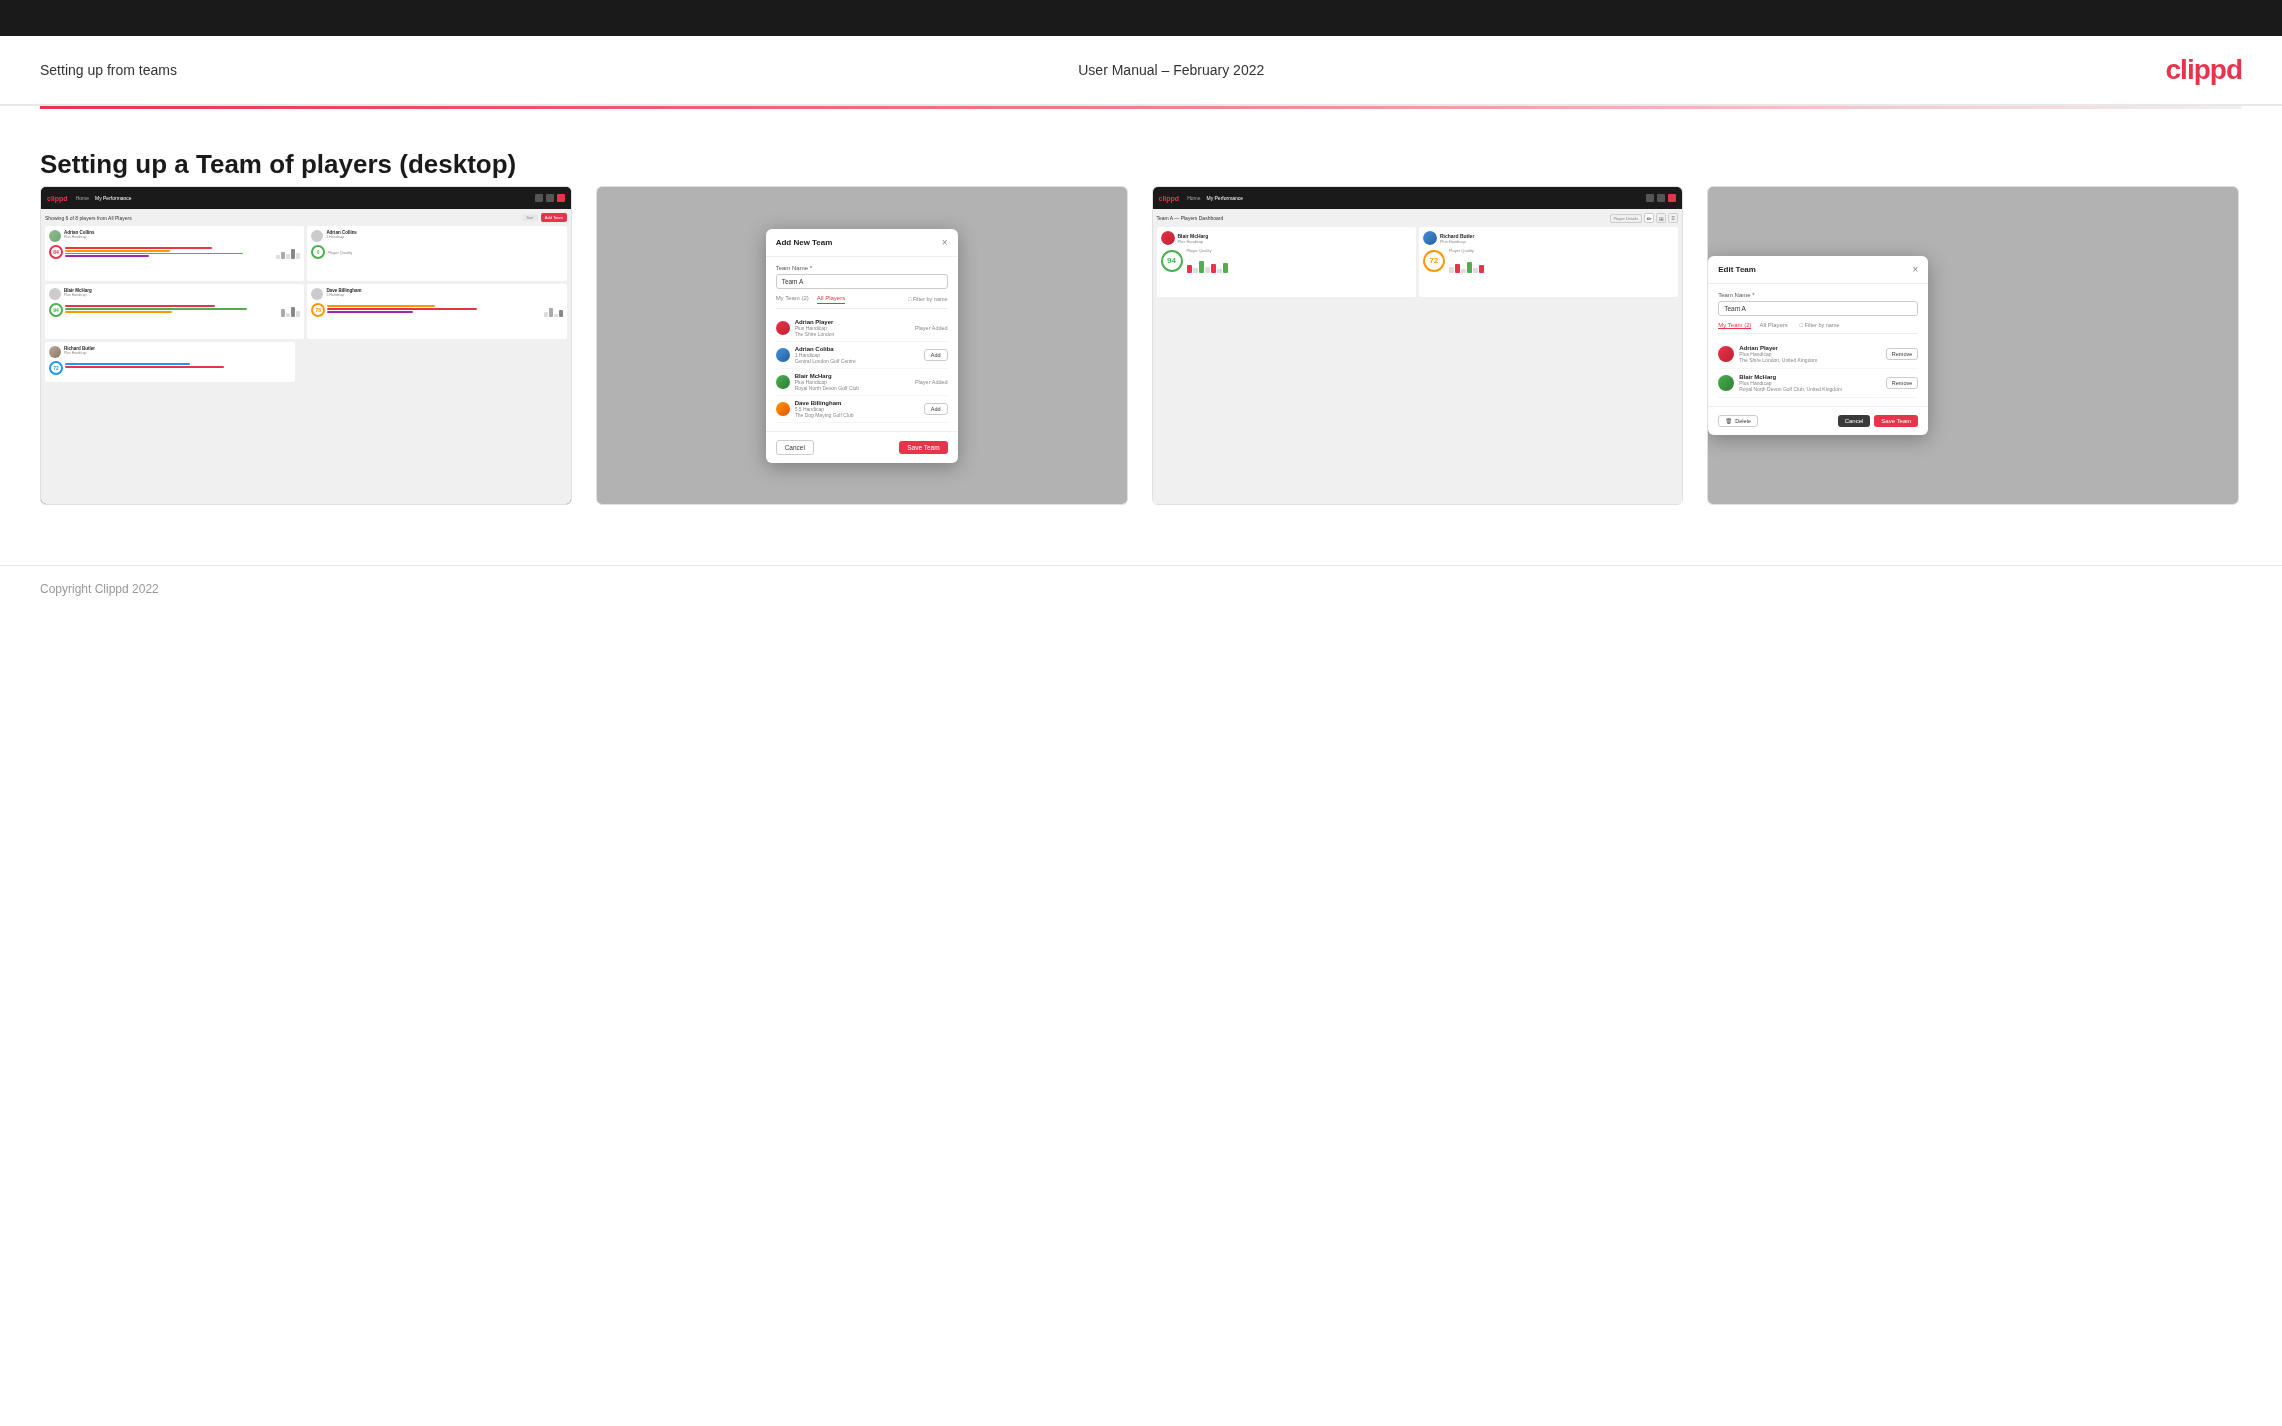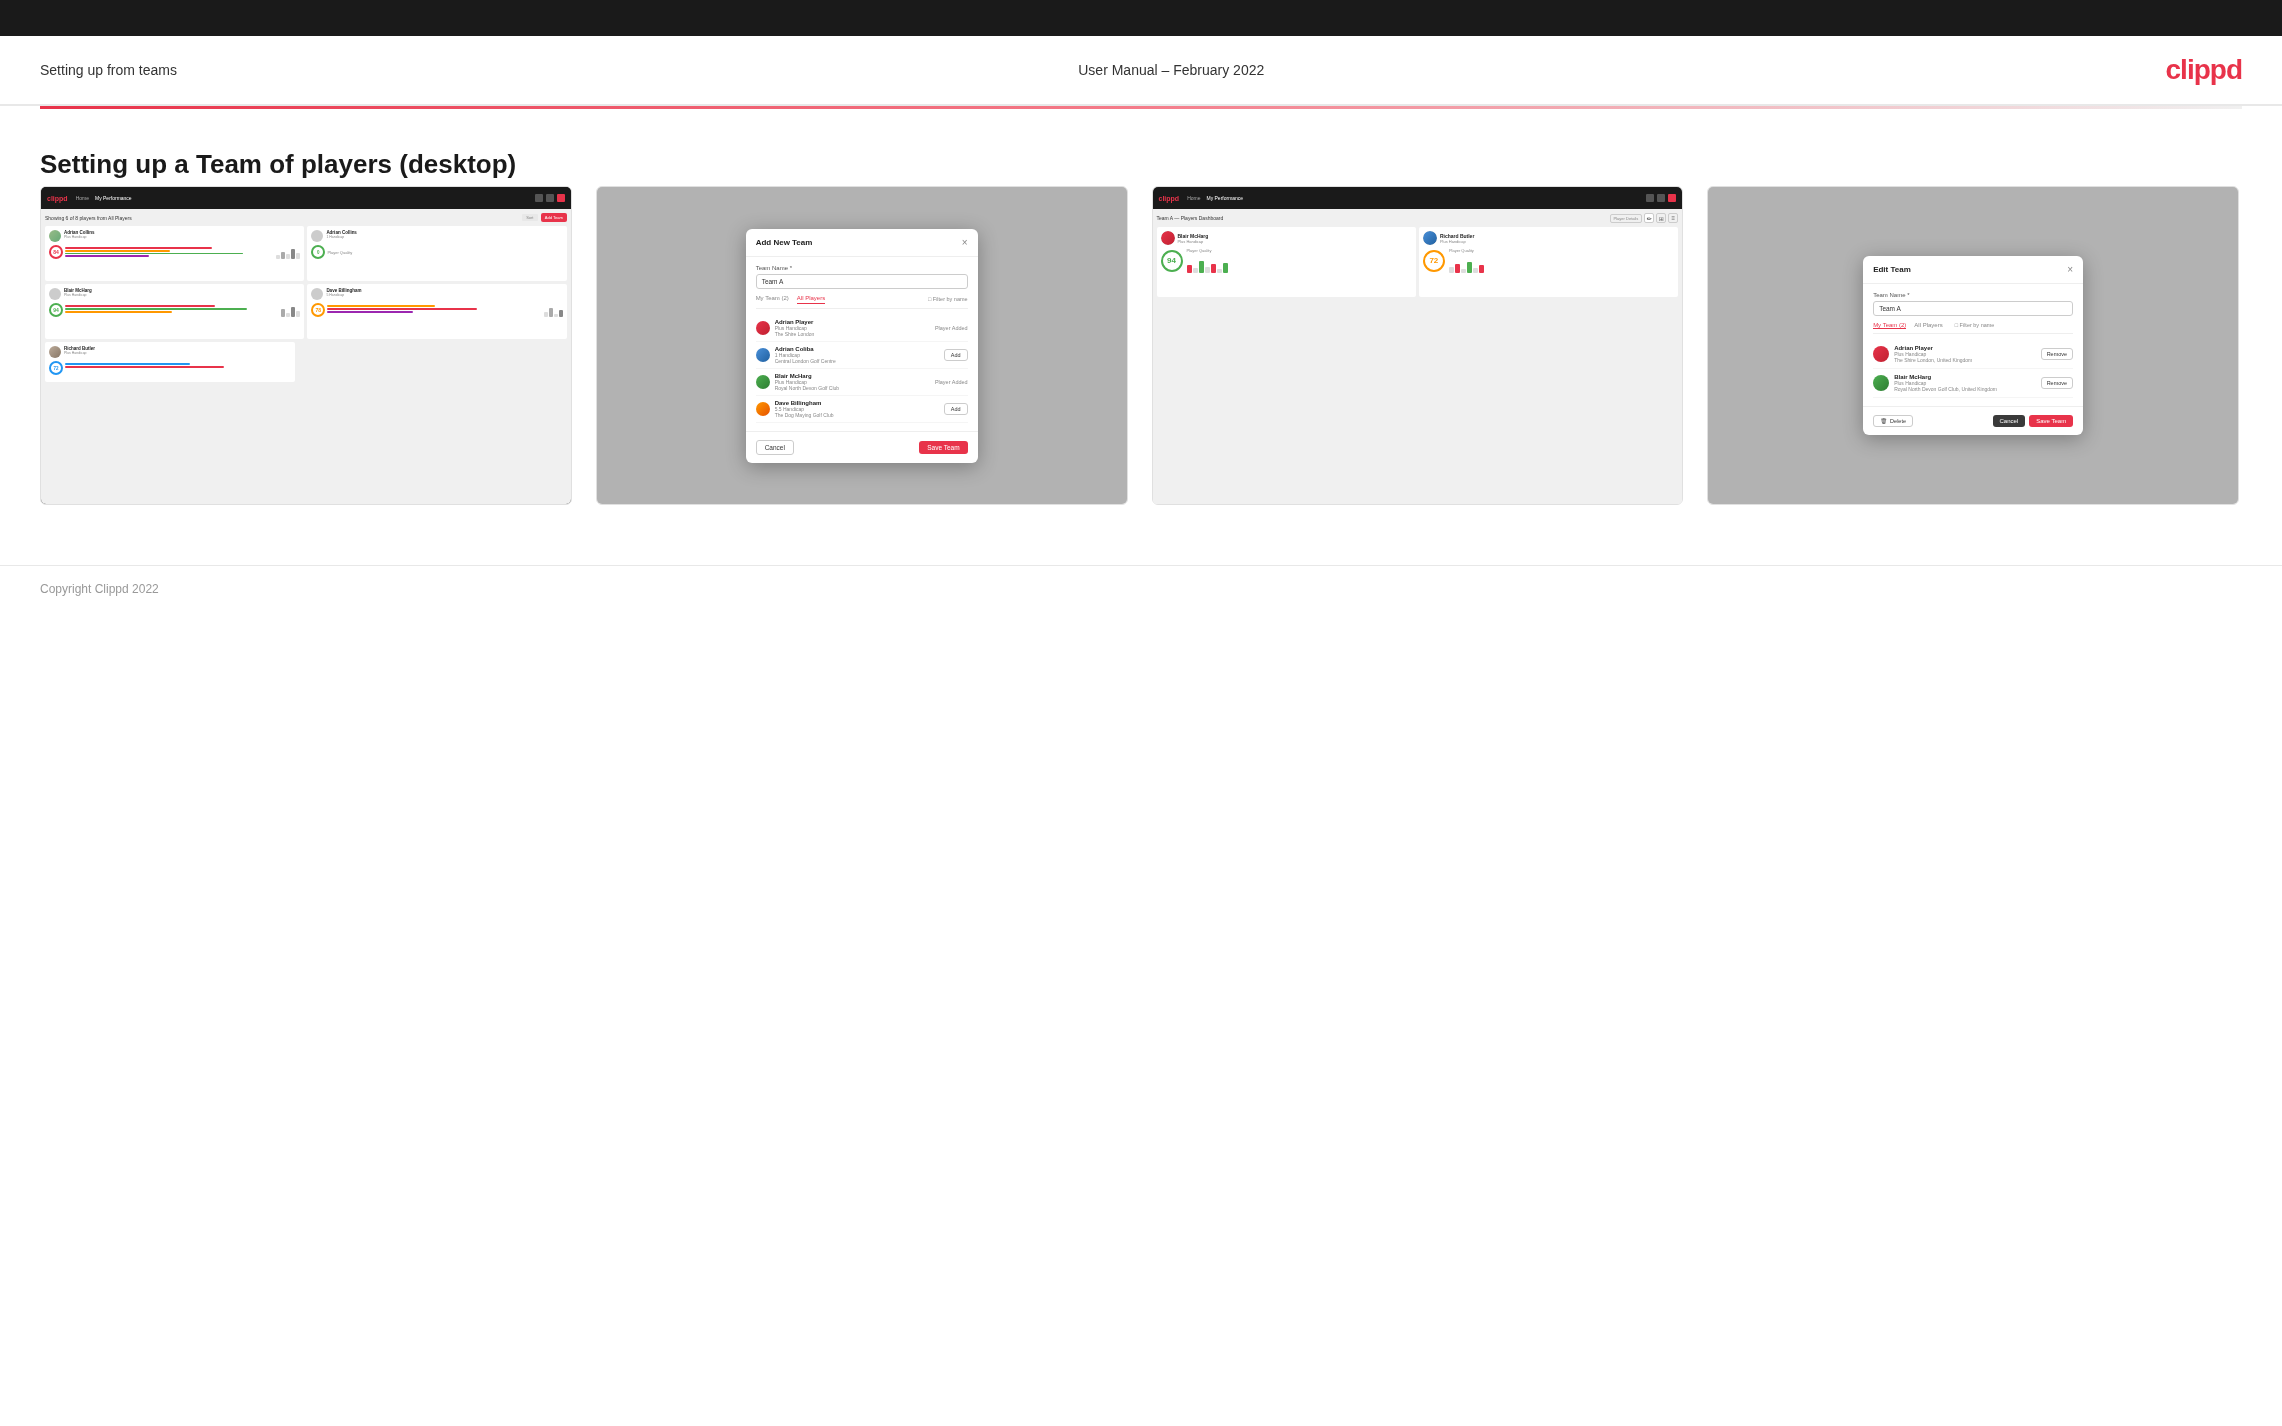--- a/index.html
+++ b/index.html
@@ -258,21 +258,21 @@
     .ss2 {
       background: rgba(0,0,0,0.3);
       height: 100%;
       display: flex;
       align-items: center;
       justify-content: center;
     }
     .ss2-modal {
       background: #fff;
       border-radius: 6px;
-      width: 232px;
+      width: 192px;
       box-shadow: 0 4px 20px rgba(0,0,0,0.3);
       overflow: hidden;
     }
     .ss2-modal-header {
       display: flex;
       justify-content: space-between;
       align-items: center;
       padding: 8px 10px;
       border-bottom: 1px solid #eee;
     }
@@ -471,21 +471,21 @@
     }
     .ss3-bar-c.filled { background: #e8334a; }
     .ss3-bar-c.filled2 { background: #4caf50; }
 
     
     .ss4 {
       background: rgba(0,0,0,0.3);
       height: 100%;
       display: flex;
       align-items: center;
-      justify-content: center;
+      justify-content: flex-start;
     }
     .ss4-modal {
       background: #fff;
       border-radius: 6px;
       width: 220px;
       box-shadow: 0 4px 20px rgba(0,0,0,0.3);
       overflow: hidden;
     }
     .ss4-modal-header {
       display: flex;

